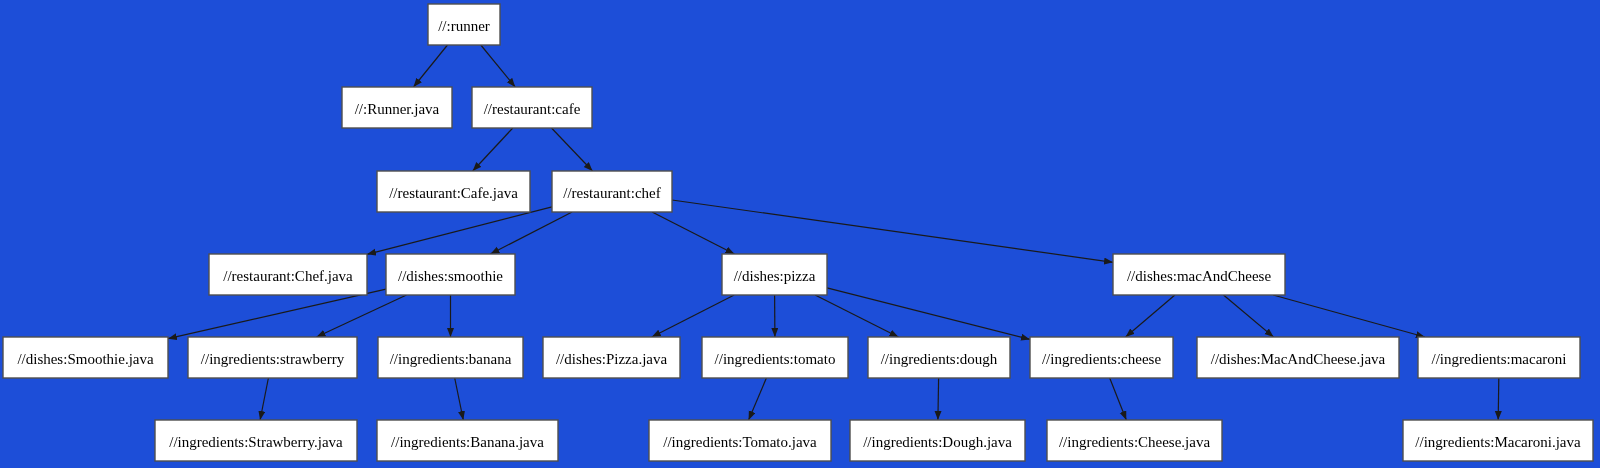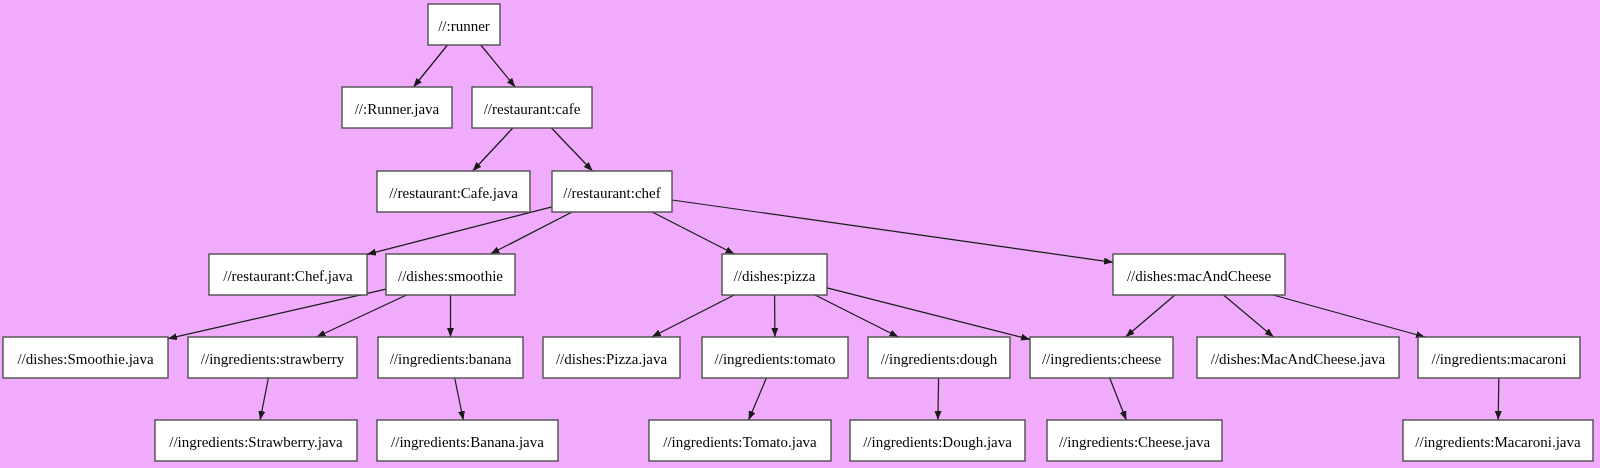--- a/index.html
+++ b/index.html
@@ -5,21 +5,21 @@
   html, body {
     margin: 0;
     padding: 0;
     background: #ffffff;
     font-family: "Liberation Serif", serif;
   }
   .canvas {
     position: relative;
     width: 1600px;
     height: 468px;
-    background: #f0abfc;
+    background: #1d4ed8;
     overflow: hidden;
   }
   svg text {
     font-family: "Liberation Serif", serif;
     font-size: 15px;
   }
 </style>
 </head>
 <body>
 

